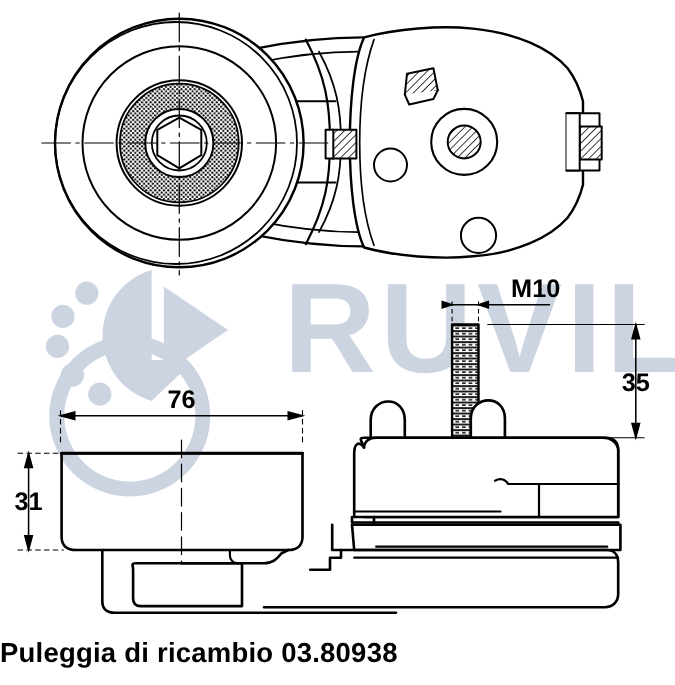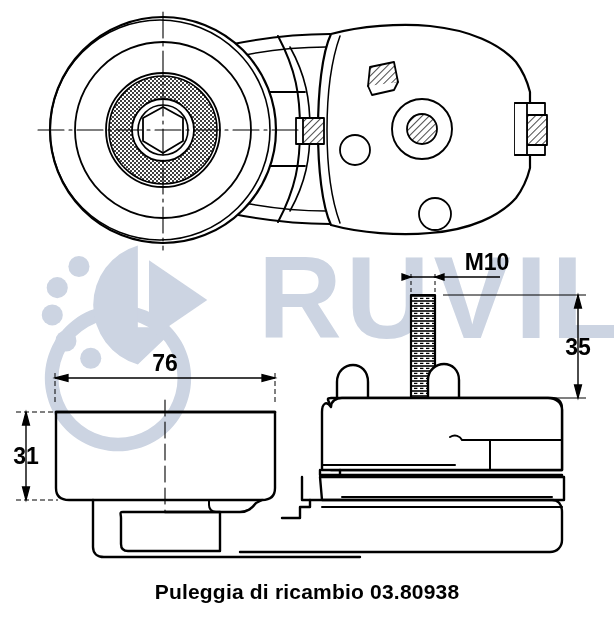--- a/index.html
+++ b/index.html
@@ -21,22 +21,22 @@
     position: absolute;
     left: 0;
     top: 0;
     width: 614px;
     height: 623px;
   }
   .cap {
     position: absolute;
     left: 0;
     width: 614px;
-    text-align: center;
-    font-size: 21px;
+    text-align: left;
+    font-size: 25px;
     font-weight: bold;
     color: #000000;
     letter-spacing: 0.2px;
   }
 </style>
 </head>
 <body>
 
 <div id="page">
 

